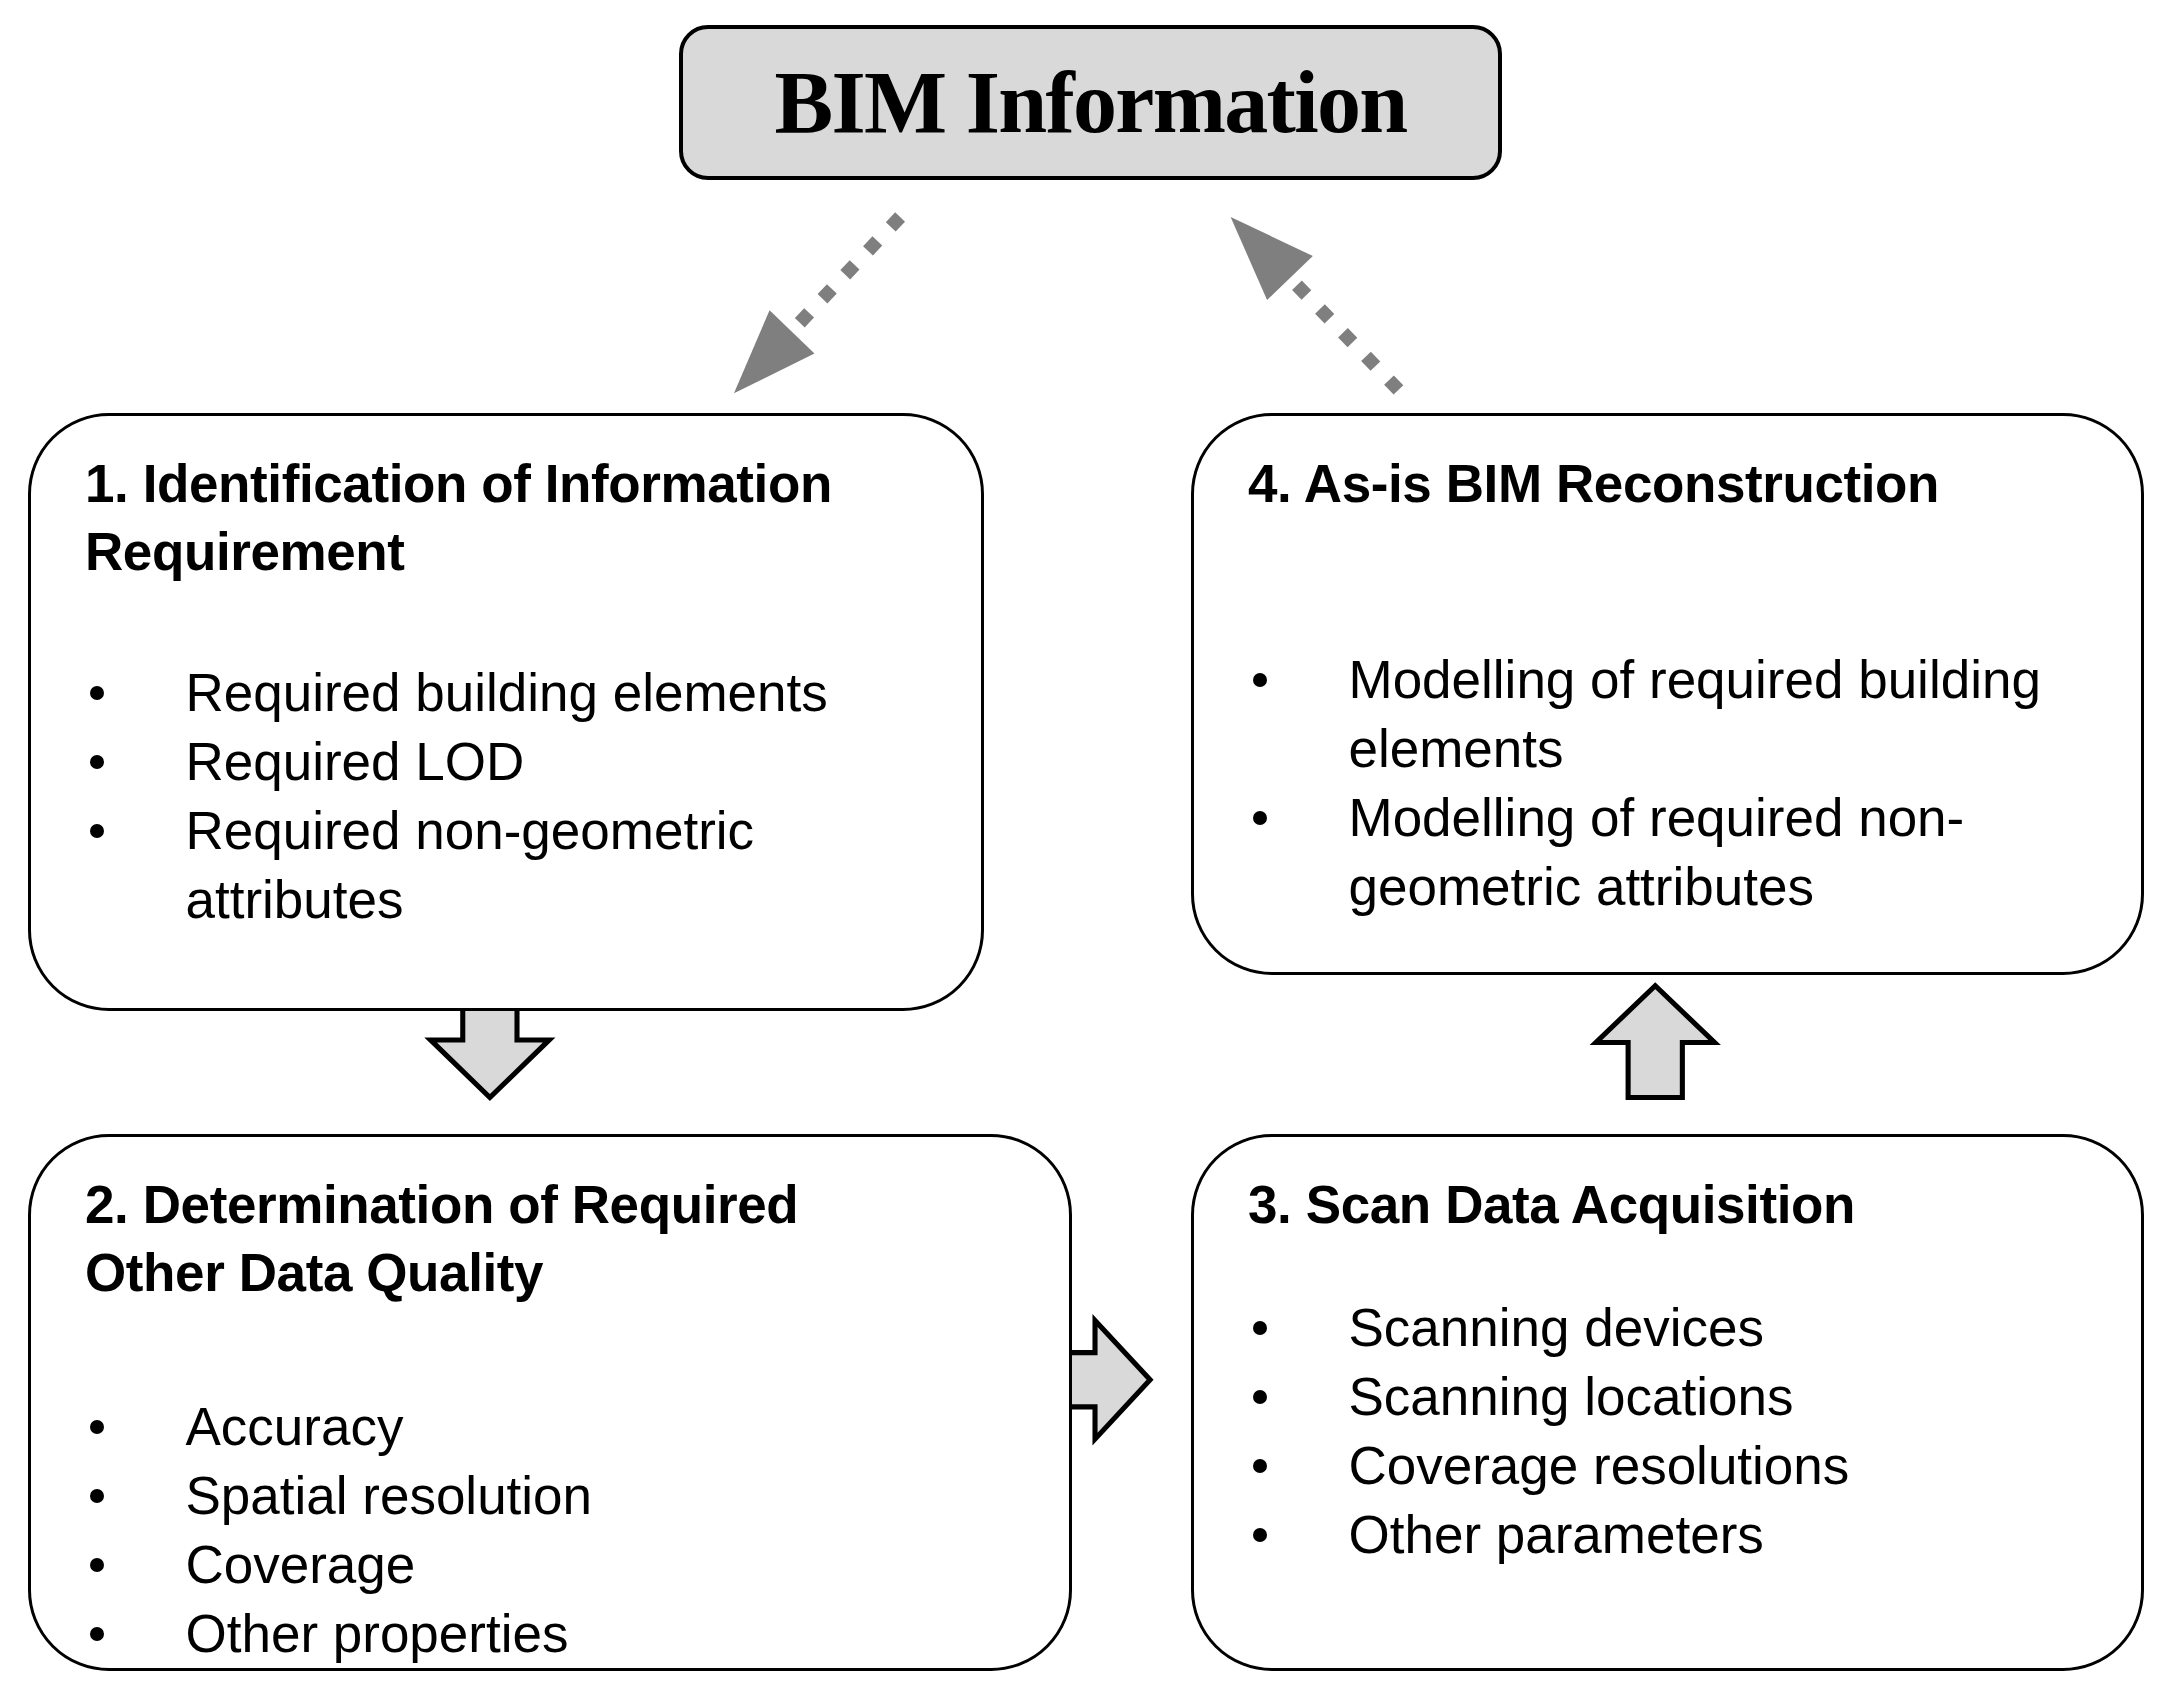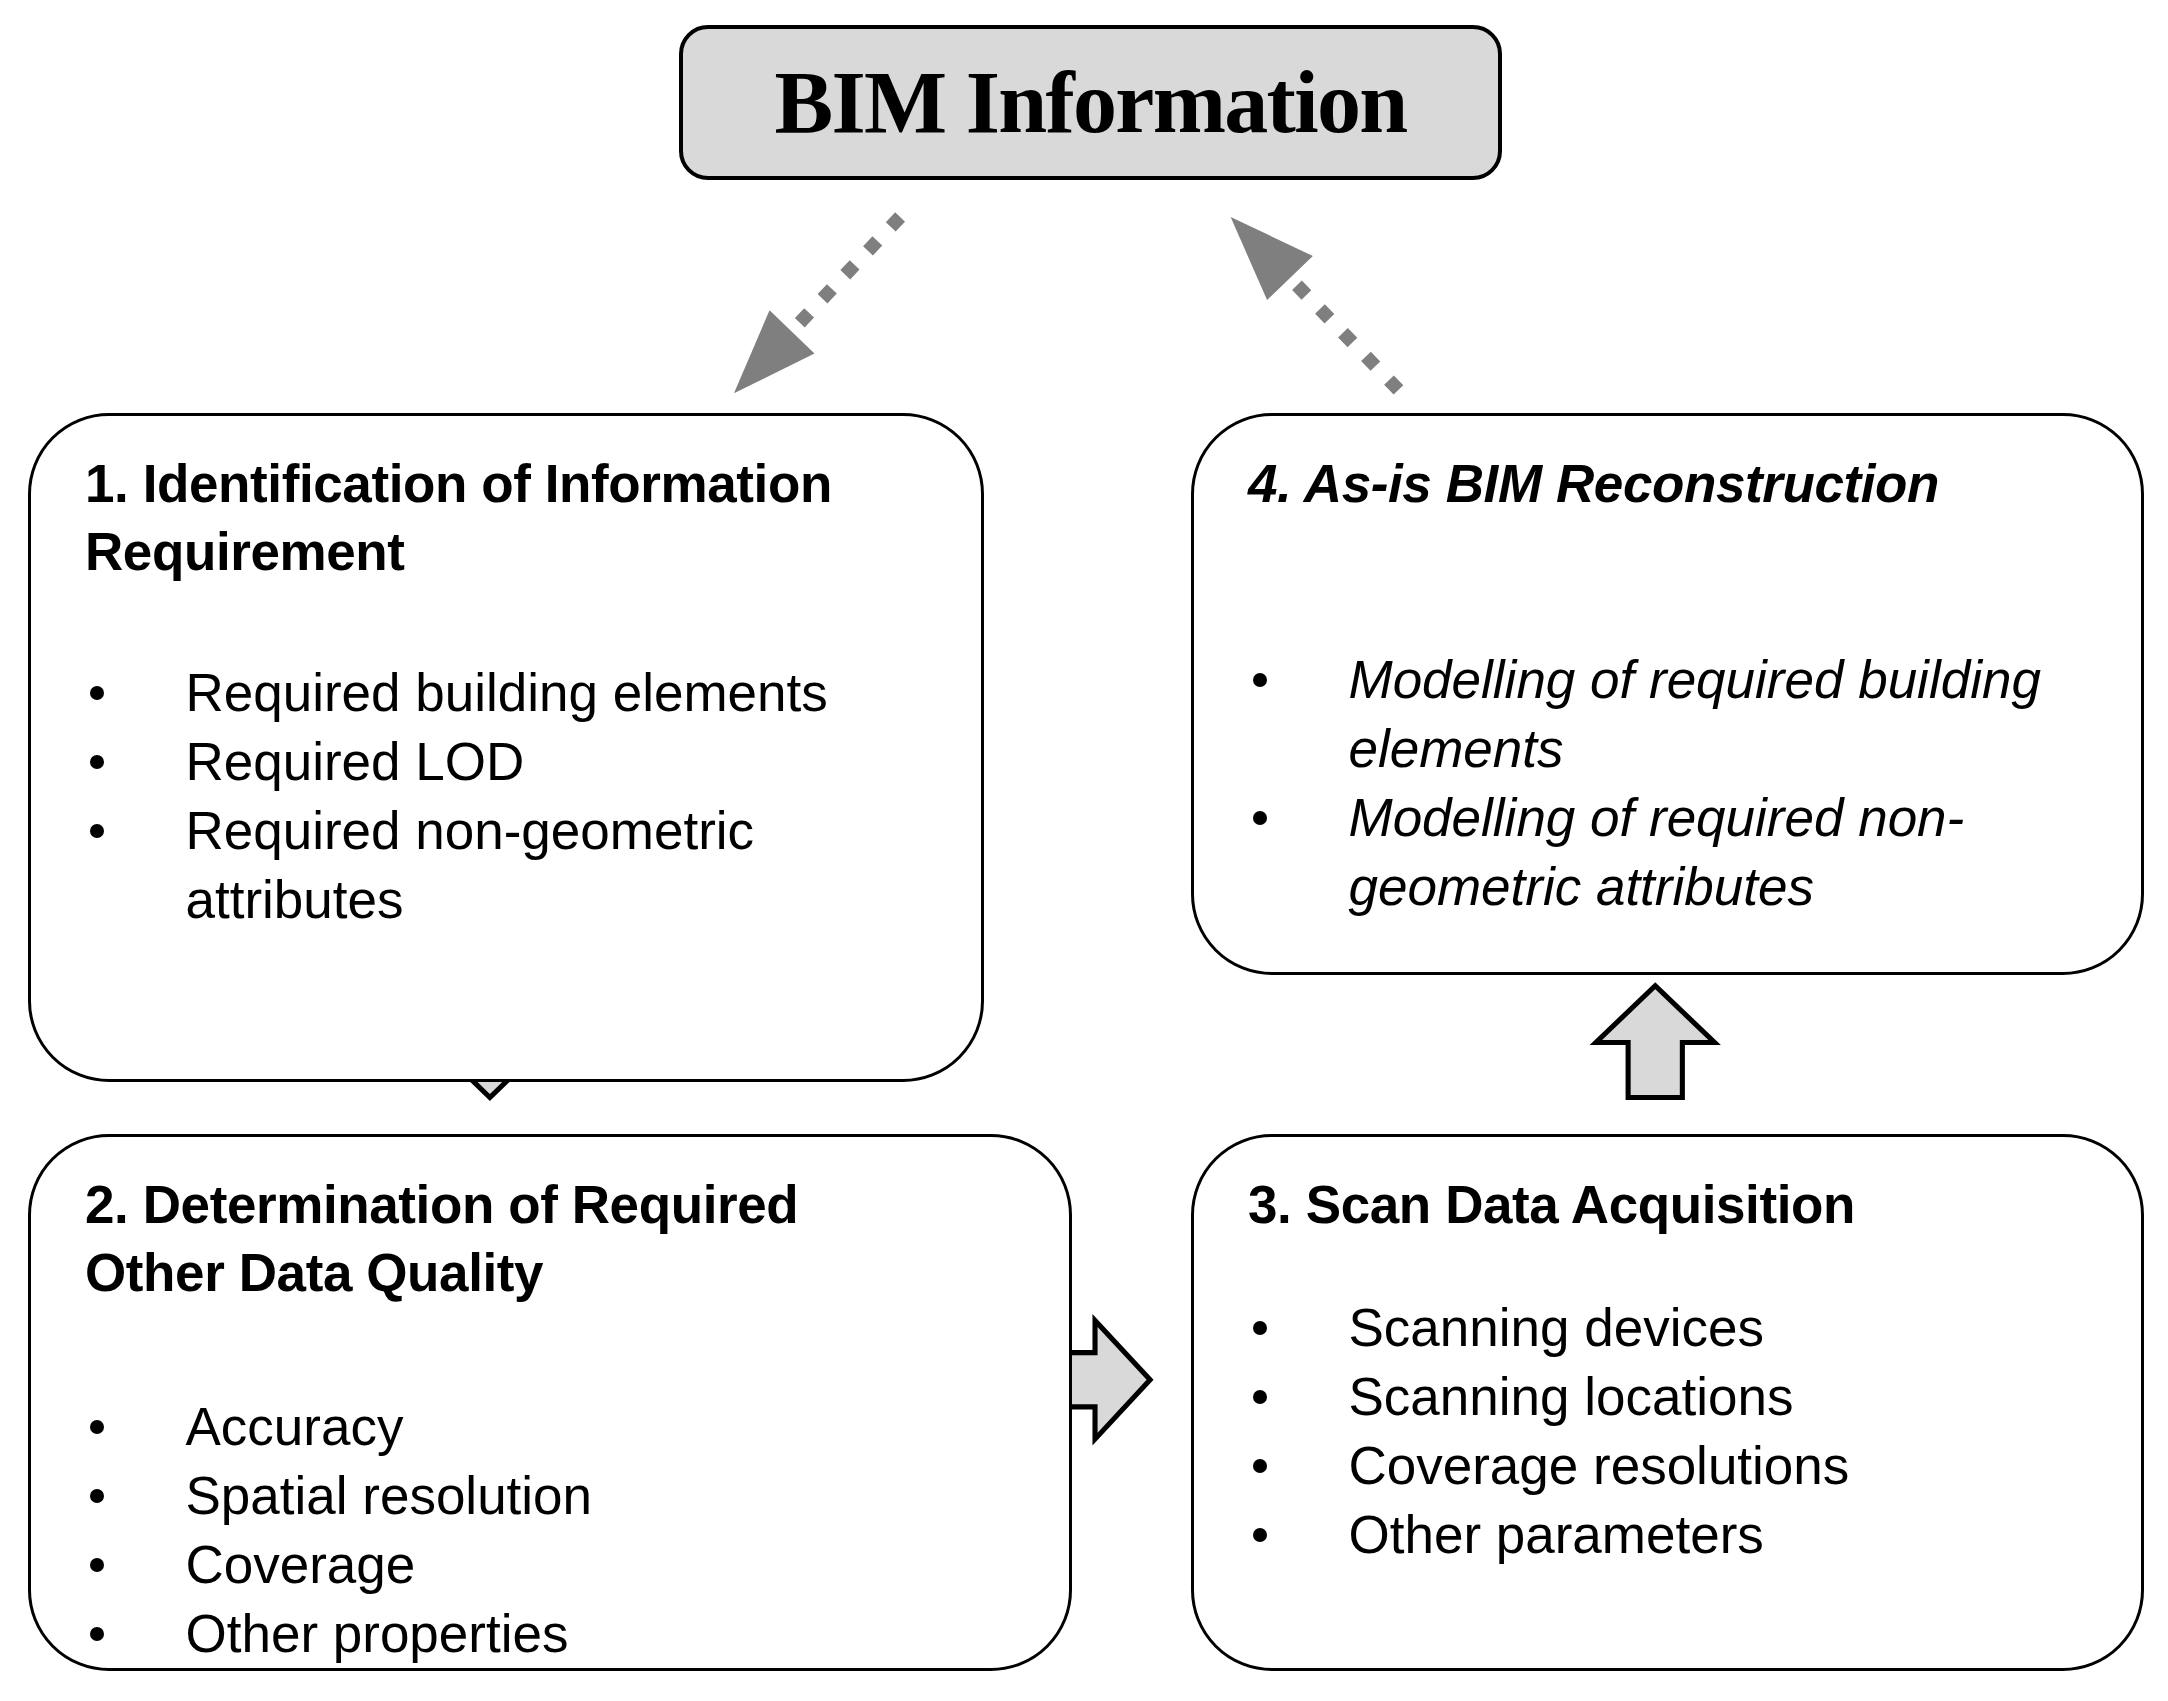--- a/index.html
+++ b/index.html
@@ -38,22 +38,22 @@
   }
   
   .step-box{
     position:absolute;
     background:var(--box-fill);
     border:3.4px solid var(--border);
     border-radius:81px;
     box-sizing:border-box;
     padding:34px 25.4px 0 54px;
   }
-  .pos-tl{left:28px;  top:413px;  width:956px; height:669px;}
-  .pos-tr{left:1191px;top:413px;  width:953px; height:562px;font-style:italic;}
+  .pos-tl{left:28px;  top:413px;  width:956px; height:598px;}
+  .pos-tr{left:1191px;top:413px;  width:953px; height:562px;}
   .pos-bl{left:28px;  top:1134px; width:1044px; height:537px;}
   .pos-br{left:1191px;top:1134px; width:953px; height:537px;}
   .box-title{
     font-weight:bold;
     font-size:53px;
     line-height:68px;
     letter-spacing:-0.4px;
   }
   .box-title .tline{white-space:nowrap;}
   .bullets{

